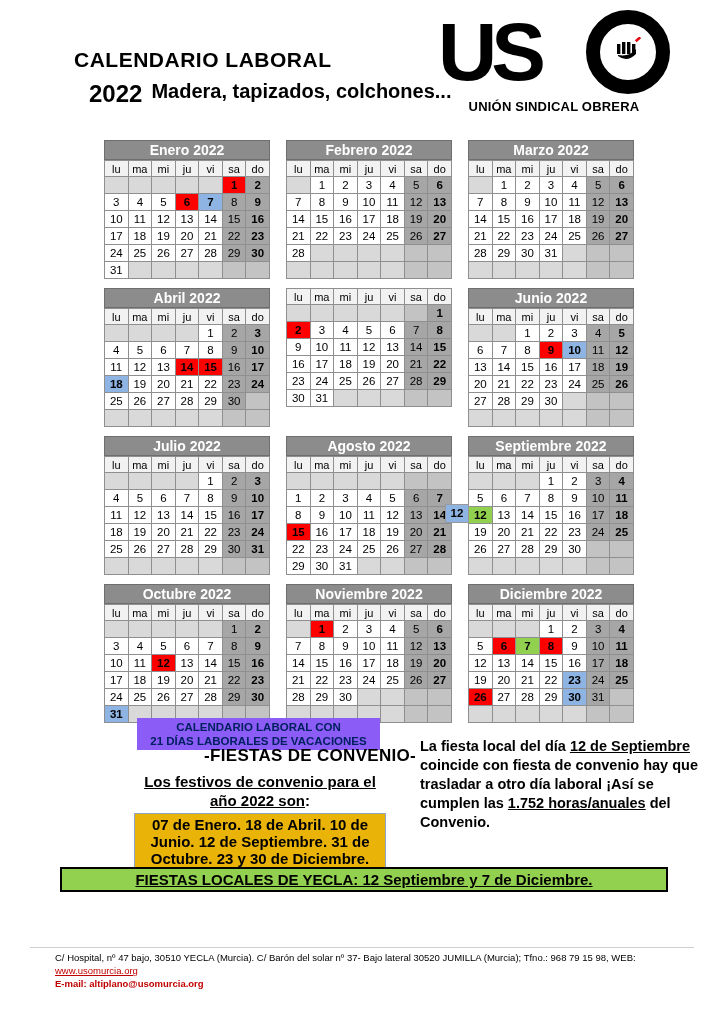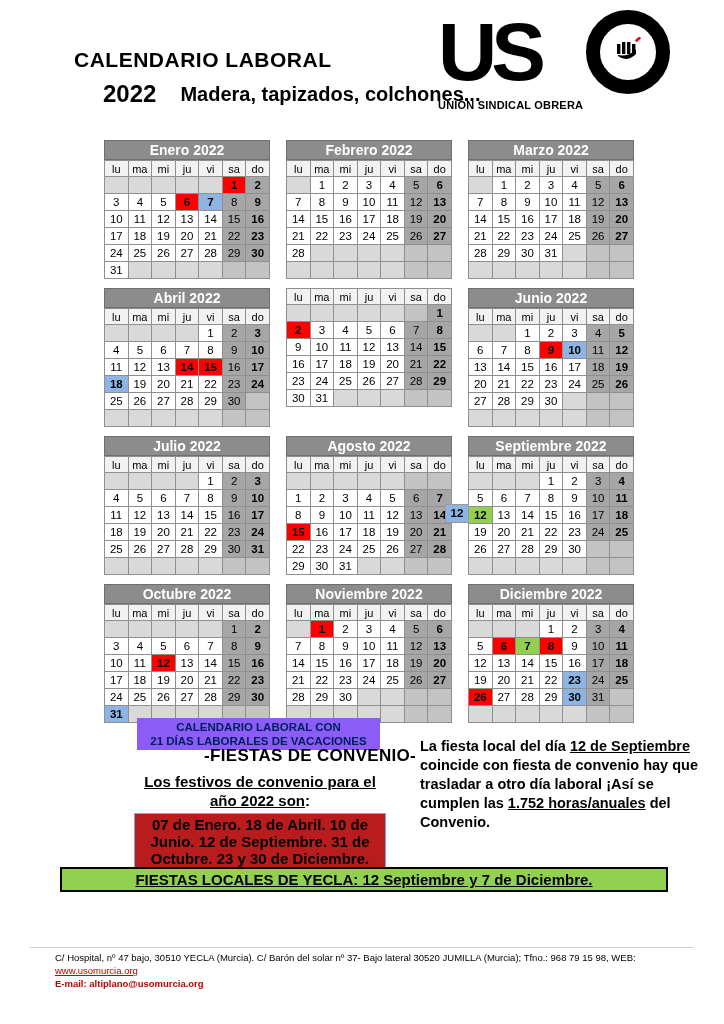--- a/index.html
+++ b/index.html
@@ -1,31 +1,31 @@
 <!DOCTYPE html>
 <html><head>
 <meta charset="utf-8">
 <style>
   html,body{margin:0;padding:0;background:#ffffff;}
   .page{position:relative;width:724px;height:1024px;background:#ffffff;overflow:hidden;
         font-family:"Liberation Sans",sans-serif;color:#000;}
 
   
   .title{position:absolute;left:74px;top:48px;font-size:21px;font-weight:bold;letter-spacing:.5px;}
-  .year-line{position:absolute;left:103px;top:80px;display:flex;align-items:center;gap:24px;}
+  .year-line{position:absolute;left:89px;top:80px;display:flex;align-items:flex-start;gap:9px;}
   .year{font-size:24px;font-weight:bold;}
   .subtitle{font-size:20px;font-weight:bold;}
 
   
   .logo{position:absolute;left:438px;top:8px;width:232px;}
   .logo-row{display:flex;align-items:center;justify-content:space-between;height:88px;}
   .logo-us{font-size:82px;font-weight:bold;line-height:82px;letter-spacing:-6px;}
   .logo-o{width:56px;height:56px;border:14px solid #000;border-radius:50%;margin-left:4px;
           display:flex;align-items:center;justify-content:center;background:#fff;}
-  .logo-tagline{font-size:11px;font-weight:bold;margin-top:3px;letter-spacing:.2px;white-space:nowrap;}
+  .logo-tagline{font-size:13px;font-weight:bold;text-align:center;margin-top:3px;letter-spacing:.2px;white-space:nowrap;}
 
   
   .months{position:absolute;left:104px;top:140px;width:500px;display:grid;
           grid-template-columns:repeat(3,166px);column-gap:16px;row-gap:9px;}
   .month{width:166px;}
   .mh{height:20px;background:#8c8c8c;border:1px solid #6e6e6e;box-sizing:border-box;
       color:#fff;font-size:14px;font-weight:bold;text-align:center;line-height:18px;}
   .month table{border-collapse:collapse;table-layout:fixed;width:166px;}
   .month th{height:15px;font-size:11px;font-weight:normal;background:#f2f2f2;border:1px solid #8f8f8f;padding:0;}
   .month td{height:16px;font-size:11.5px;text-align:center;border:1px solid #8f8f8f;background:#fff;padding:0;line-height:16px;}
@@ -42,21 +42,21 @@
            text-align:center;line-height:17px;}
 
   
   .yellow-box{position:absolute;left:137px;top:718px;width:243px;background:#8b5cf6;
               text-align:center;font-weight:bold;font-size:11.5px;line-height:14px;color:#002060;padding:2px 0;}
   .convenio-heading{position:absolute;left:104px;top:746px;width:312px;text-align:right;
                     font-size:17px;font-weight:bold;letter-spacing:.3px;}
   .intro{position:absolute;left:104px;top:772px;width:312px;text-align:center;
          font-size:15px;font-weight:bold;line-height:19px;}
   .u{text-decoration:underline;}
-  .blue-box{position:absolute;left:134px;top:813px;width:250px;background:#b91c1c;border:1px solid #8aa5c4;
+  .blue-box{position:absolute;left:134px;top:813px;width:250px;background:#eab308;border:1px solid #8aa5c4;
             text-align:center;font-size:15px;font-weight:bold;line-height:17px;padding:2px 0;}
   .local-note{position:absolute;left:420px;top:737px;width:292px;font-size:14.5px;font-weight:bold;line-height:19px;}
   .green-banner{position:absolute;left:60px;top:867px;width:604px;background:#92d050;border:2px solid #000;
                 text-align:center;font-size:15px;font-weight:bold;line-height:21px;}
 
   
   .footer-divider{position:absolute;left:30px;top:947px;width:664px;border-top:1px solid #cfcfcf;}
   .footer{position:absolute;left:55px;top:951px;width:650px;font-size:9.5px;line-height:13px;}
   .footer b{font-weight:normal;}
   .weblink{color:#c00000;text-decoration:underline;cursor:pointer;}

